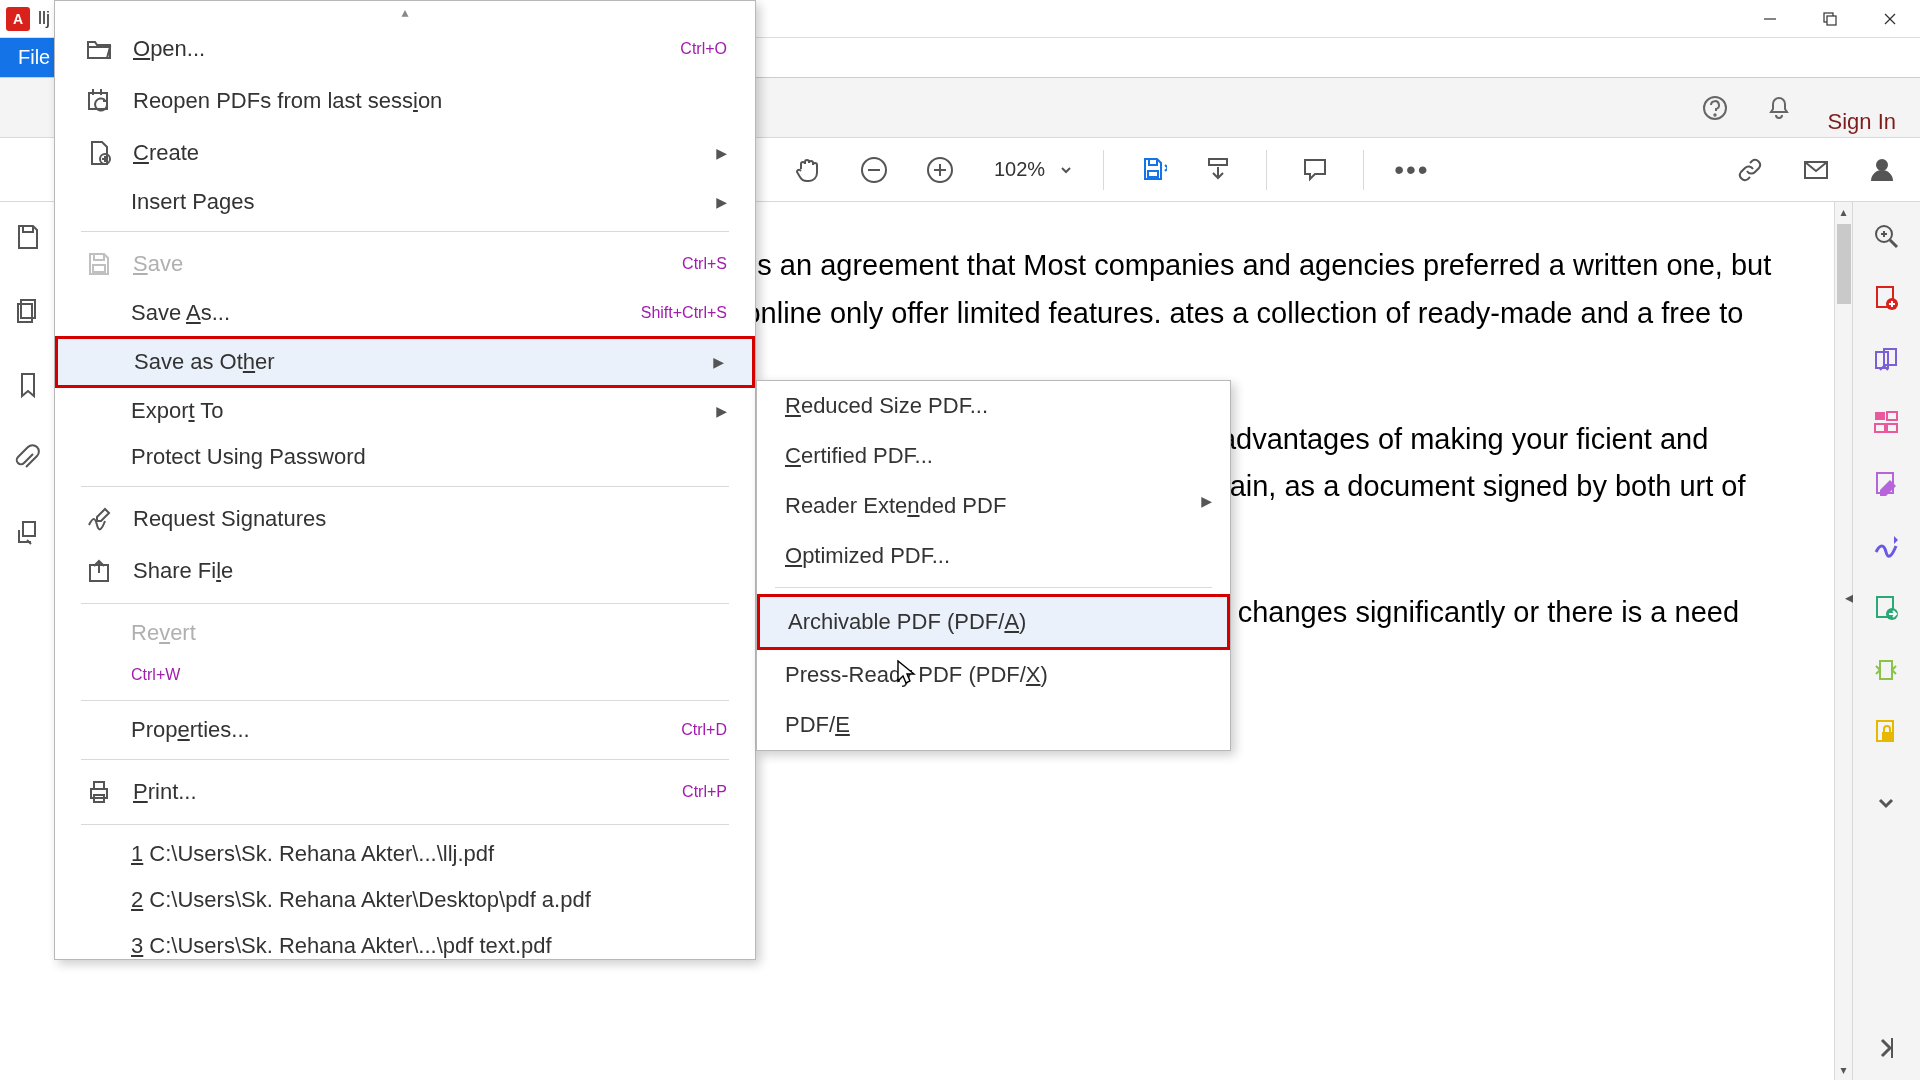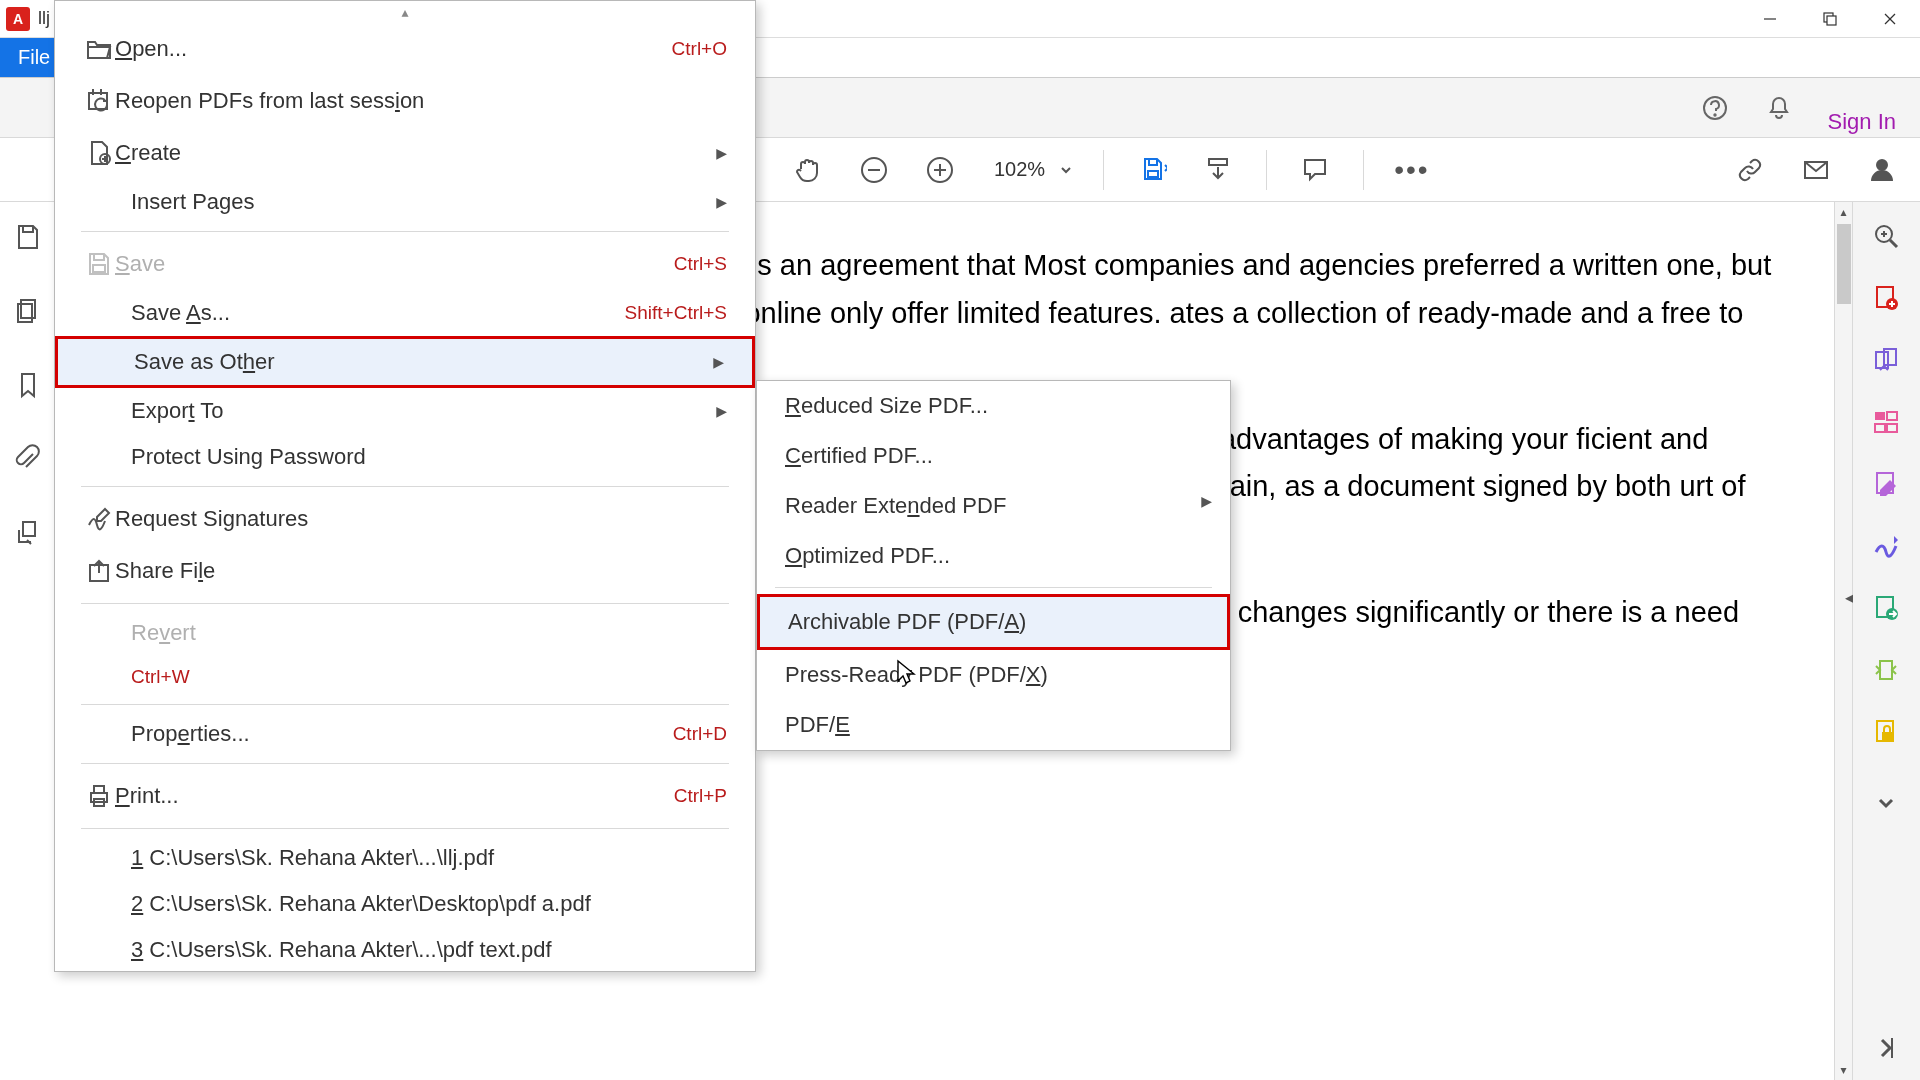--- a/index.html
+++ b/index.html
@@ -16,21 +16,21 @@
 
 .menubar { height:40px; display:flex; align-items:stretch; border-bottom:1px solid #ccc; }
 .menubar .file { background:#1473e6; color:#fff; padding:0 18px; display:flex; align-items:center; font-size:20px; }
 .menubar .home { padding:0 22px; display:flex; align-items:center; font-size:20px; color:#222; }
 
 
 .headerbar { height:60px; background:#f4f4f4; border-bottom:1px solid #d9d9d9; display:flex; align-items:center; position:relative; }
 .header-right { position:absolute; right:24px; top:0; height:100%; display:flex; align-items:center; gap:34px; }
 .hdr-icon { width:30px; height:30px; display:flex; align-items:center; justify-content:center; color:#666; }
 .hdr-icon svg { width:26px; height:26px; stroke:#666; stroke-width:2; fill:none; }
-.signin { font-size:22px; color:#a21caf;margin-top:28px; }
+.signin { font-size:22px; color:#7f1d1d;margin-top:28px; }
 
 
 .toolbar { height:64px; border-bottom:1px solid #d9d9d9; display:flex; align-items:center; position:relative; background:#fff; }
 .tb-group { display:flex; align-items:center; gap:30px; position:absolute; }
 .tb-icon { width:36px; height:36px; display:flex; align-items:center; justify-content:center; color:#555; }
 .tb-icon svg { width:30px; height:30px; stroke:#555; stroke-width:2; fill:none; }
 .tb-sep { width:1px; height:40px; background:#d9d9d9; }
 .zoom { display:flex; align-items:center; gap:8px; font-size:20px; color:#333; }
 .zoom-val { padding:2px 6px; }
 .zoom svg { width:14px; height:14px; }
@@ -56,26 +56,26 @@
 .doc p { margin-bottom:30px; }
 
 
 .vscroll { position:absolute; right:68px; top:202px; bottom:0; width:18px; background:#f4f4f4; border-left:1px solid #d9d9d9; }
 .vscroll .arrow { height:20px; display:flex; align-items:center; justify-content:center; font-size:12px; color:#555; }
 .vscroll .thumb { position:absolute; top:22px; left:2px; width:14px; height:80px; background:#c9c9c9; }
 
 
 .file-menu { position:absolute; left:54px; top:0; width:702px; background:#fff; border:1px solid #b8b8b8; box-shadow:4px 4px 10px rgba(0,0,0,.2); z-index:100; }
 .file-menu .collapse { height:22px; display:flex; align-items:center; justify-content:center; color:#888; font-size:14px; }
-.menu-item { display:flex; align-items:center; padding:10px 28px 10px 28px; font-size:22px; color:#333; position:relative; }
+.menu-item { display:flex; align-items:center; padding:10px 28px 10px 28px; font-size:22px; color:#333; gap:18px; position:relative; }
 .menu-item.indent { padding-left:76px; }
 .menu-item .mi-icon { width:32px; height:32px; display:flex; align-items:center; justify-content:center; }
 .menu-item .mi-icon svg { width:28px; height:28px; stroke:#555; stroke-width:2; fill:none; }
 .menu-item .mi-label { flex:1; }
-.menu-item .shortcut { color:#b91c1c; font-size:19px; }
+.menu-item .shortcut { color:#a21caf; font-size:16px; }
 .menu-item .sub-arrow { position:absolute; right:28px; font-size:14px; color:#555; }
 .menu-item.disabled { color:#b0b0b0; }
 .menu-item.disabled .mi-icon svg { stroke:#c0c0c0; }
 .menu-sep { height:1px; background:#d9d9d9; margin:6px 26px; }
 .menu-item.highlight-red { border:3px solid #d40000; background:#eaf1fb; }
 .menu-item .u { text-decoration:underline; }
 
 
 .submenu { position:absolute; left:756px; top:380px; width:475px; background:#fff; border:1px solid #b8b8b8; box-shadow:4px 4px 10px rgba(0,0,0,.2); z-index:101; }
 .sub-item { padding:12px 28px; font-size:22px; color:#333; position:relative; }
@@ -429,21 +429,21 @@
   </div>
 
   <div class="menu-sep"></div>
 
   <div class="menu-item indent">
     <span class="mi-label"><span class="u">1</span> C:\Users\Sk. Rehana Akter\...\llj.pdf</span>
   </div>
   <div class="menu-item indent">
     <span class="mi-label"><span class="u">2</span> C:\Users\Sk. Rehana Akter\Desktop\pdf a.pdf</span>
   </div>
-  <div class="menu-item indent" style="padding-bottom:8px">
+  <div class="menu-item indent" style="padding-bottom:0">
     <span class="mi-label"><span class="u">3</span> C:\Users\Sk. Rehana Akter\...\pdf text.pdf</span>
   </div>
 </div>
 
 <div class="submenu">
   <div class="sub-item"><span class="u">R</span>educed Size PDF...</div>
   <div class="sub-item"><span class="u">C</span>ertified PDF...</div>
   <div class="sub-item">Reader Exte<span class="u">n</span>ded PDF<span class="sub-arrow">▶</span></div>
   <div class="sub-item"><span class="u">O</span>ptimized PDF...</div>
   <div class="sub-sep"></div>

